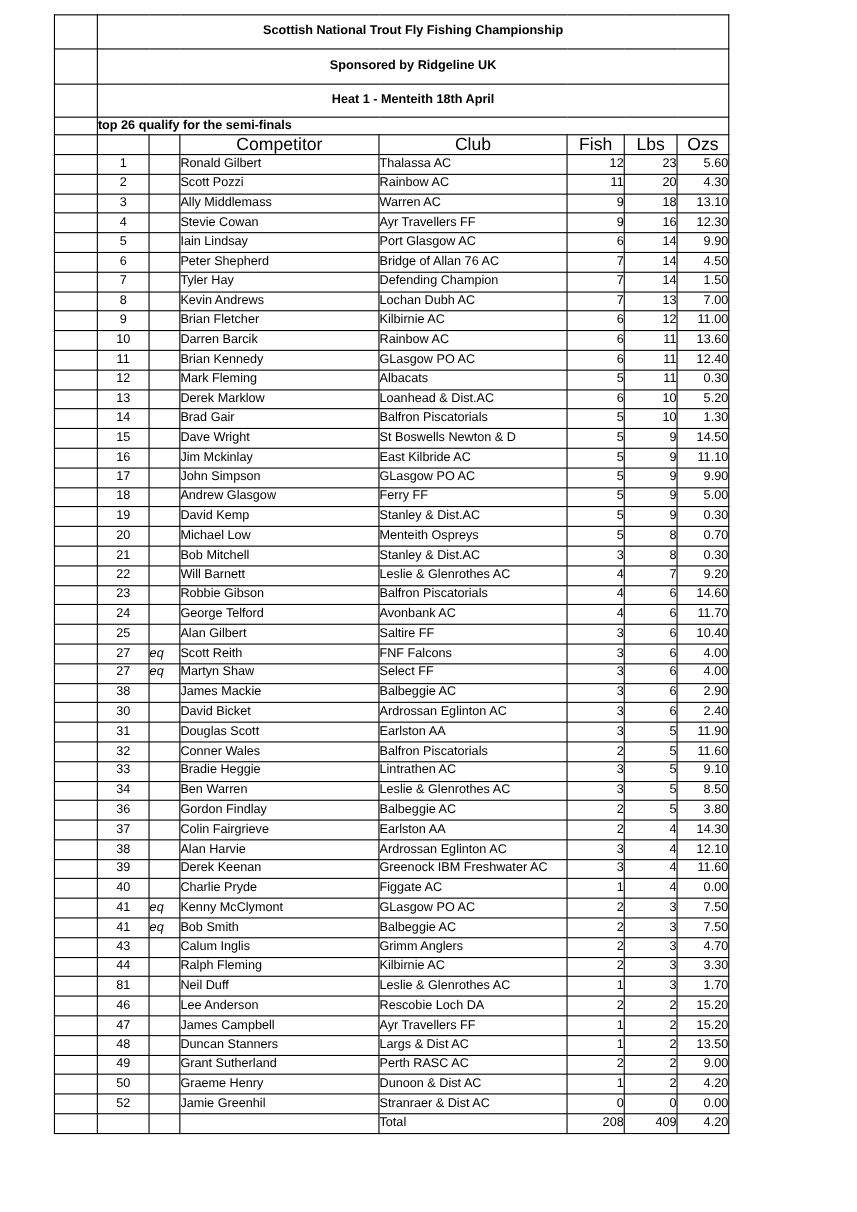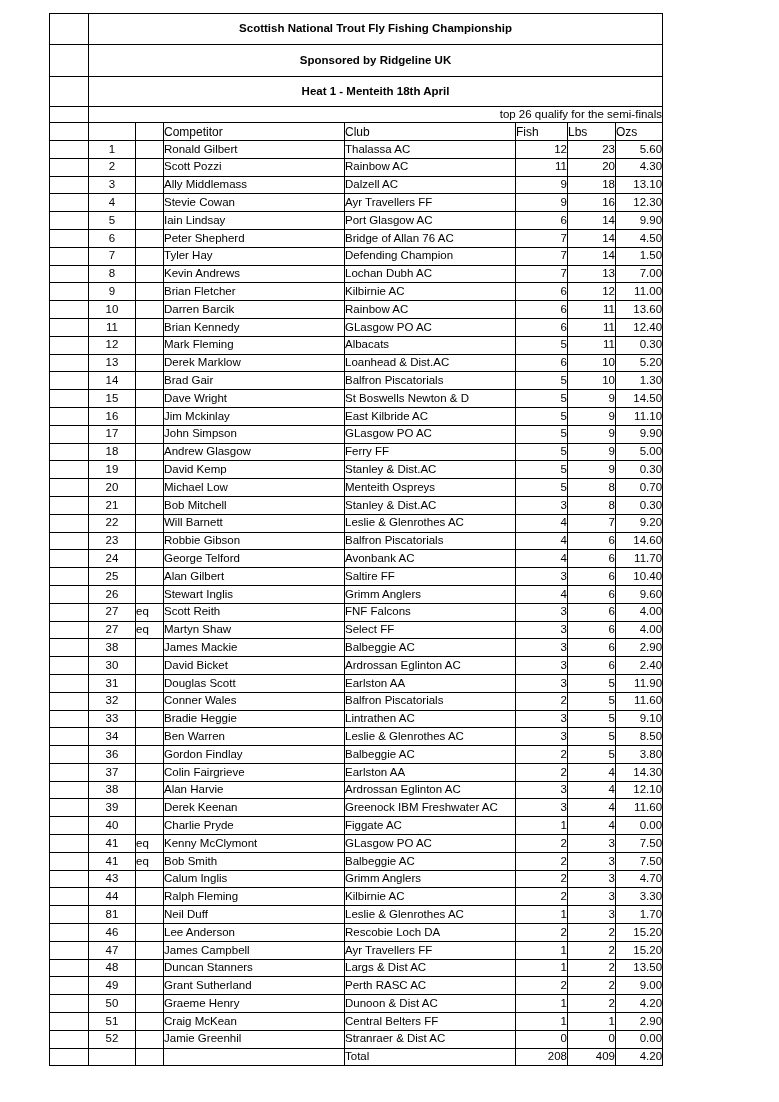--- a/index.html
+++ b/index.html
@@ -36,29 +36,29 @@
   tr.note-row td    { height: 15px; }
   tr.head-row td    { height: 17px; }
   tbody tr td, tr.total-row td { height: 16.8px; }
 
   .merged-title {
     text-align: center;
     font-weight: bold;
     font-size: 13.5px;
   }
   .merged-note {
-    text-align: right;
-    font-weight: normal;
+    text-align: left;
+    font-weight: bold;
     font-size: 12px;
     margin-top: 40px;
   }
-  tr.head-row td { font-size: 12px; }
+  tr.head-row td { text-align: center; font-size: 16px; }
 
   .f-rank { text-align: center; }
-  .f-eq { text-align: left; padding-left: 3px; }
+  .f-eq { text-align: left; padding-left: 3px; font-style: italic; }
   .f-competitor, .f-club { text-align: left; padding-left: 3px; }
   .f-fish, .f-lbs, .f-ozs { text-align: right; padding-right: 3px; }
 </style>
 </head>
 <body>
 
 <div class="page">
   <table class="sheet">
     <colgroup>
       <col style="width:39px">
@@ -117,21 +117,21 @@
           <td class="f-club">Rainbow AC</td>
           <td class="f-fish">11</td>
           <td class="f-lbs">20</td>
           <td class="f-ozs">4.30</td>
         </tr>
         <tr>
           <td></td>
           <td class="f-rank">3</td>
           <td class="f-eq"></td>
           <td class="f-competitor">Ally Middlemass</td>
-          <td class="f-club">Dalzell AC</td>
+          <td class="f-club">Warren AC</td>
           <td class="f-fish">9</td>
           <td class="f-lbs">18</td>
           <td class="f-ozs">13.10</td>
         </tr>
         <tr>
           <td></td>
           <td class="f-rank">4</td>
           <td class="f-eq"></td>
           <td class="f-competitor">Stevie Cowan</td>
           <td class="f-club">Ayr Travellers FF</td>
@@ -344,30 +344,20 @@
           <td class="f-rank">25</td>
           <td class="f-eq"></td>
           <td class="f-competitor">Alan Gilbert</td>
           <td class="f-club">Saltire FF</td>
           <td class="f-fish">3</td>
           <td class="f-lbs">6</td>
           <td class="f-ozs">10.40</td>
         </tr>
         <tr>
           <td></td>
-          <td class="f-rank">26</td>
-          <td class="f-eq"></td>
-          <td class="f-competitor">Stewart Inglis</td>
-          <td class="f-club">Grimm Anglers</td>
-          <td class="f-fish">4</td>
-          <td class="f-lbs">6</td>
-          <td class="f-ozs">9.60</td>
-        </tr>
-        <tr>
-          <td></td>
           <td class="f-rank">27</td>
           <td class="f-eq">eq</td>
           <td class="f-competitor">Scott Reith</td>
           <td class="f-club">FNF Falcons</td>
           <td class="f-fish">3</td>
           <td class="f-lbs">6</td>
           <td class="f-ozs">4.00</td>
         </tr>
         <tr>
           <td></td>
@@ -581,30 +571,20 @@
         </tr>
         <tr>
           <td></td>
           <td class="f-rank">50</td>
           <td class="f-eq"></td>
           <td class="f-competitor">Graeme Henry</td>
           <td class="f-club">Dunoon &amp; Dist AC</td>
           <td class="f-fish">1</td>
           <td class="f-lbs">2</td>
           <td class="f-ozs">4.20</td>
-        </tr>
-        <tr>
-          <td></td>
-          <td class="f-rank">51</td>
-          <td class="f-eq"></td>
-          <td class="f-competitor">Craig McKean</td>
-          <td class="f-club">Central Belters FF</td>
-          <td class="f-fish">1</td>
-          <td class="f-lbs">1</td>
-          <td class="f-ozs">2.90</td>
         </tr>
         <tr>
           <td></td>
           <td class="f-rank">52</td>
           <td class="f-eq"></td>
           <td class="f-competitor">Jamie Greenhil</td>
           <td class="f-club">Stranraer &amp; Dist AC</td>
           <td class="f-fish">0</td>
           <td class="f-lbs">0</td>
           <td class="f-ozs">0.00</td>

